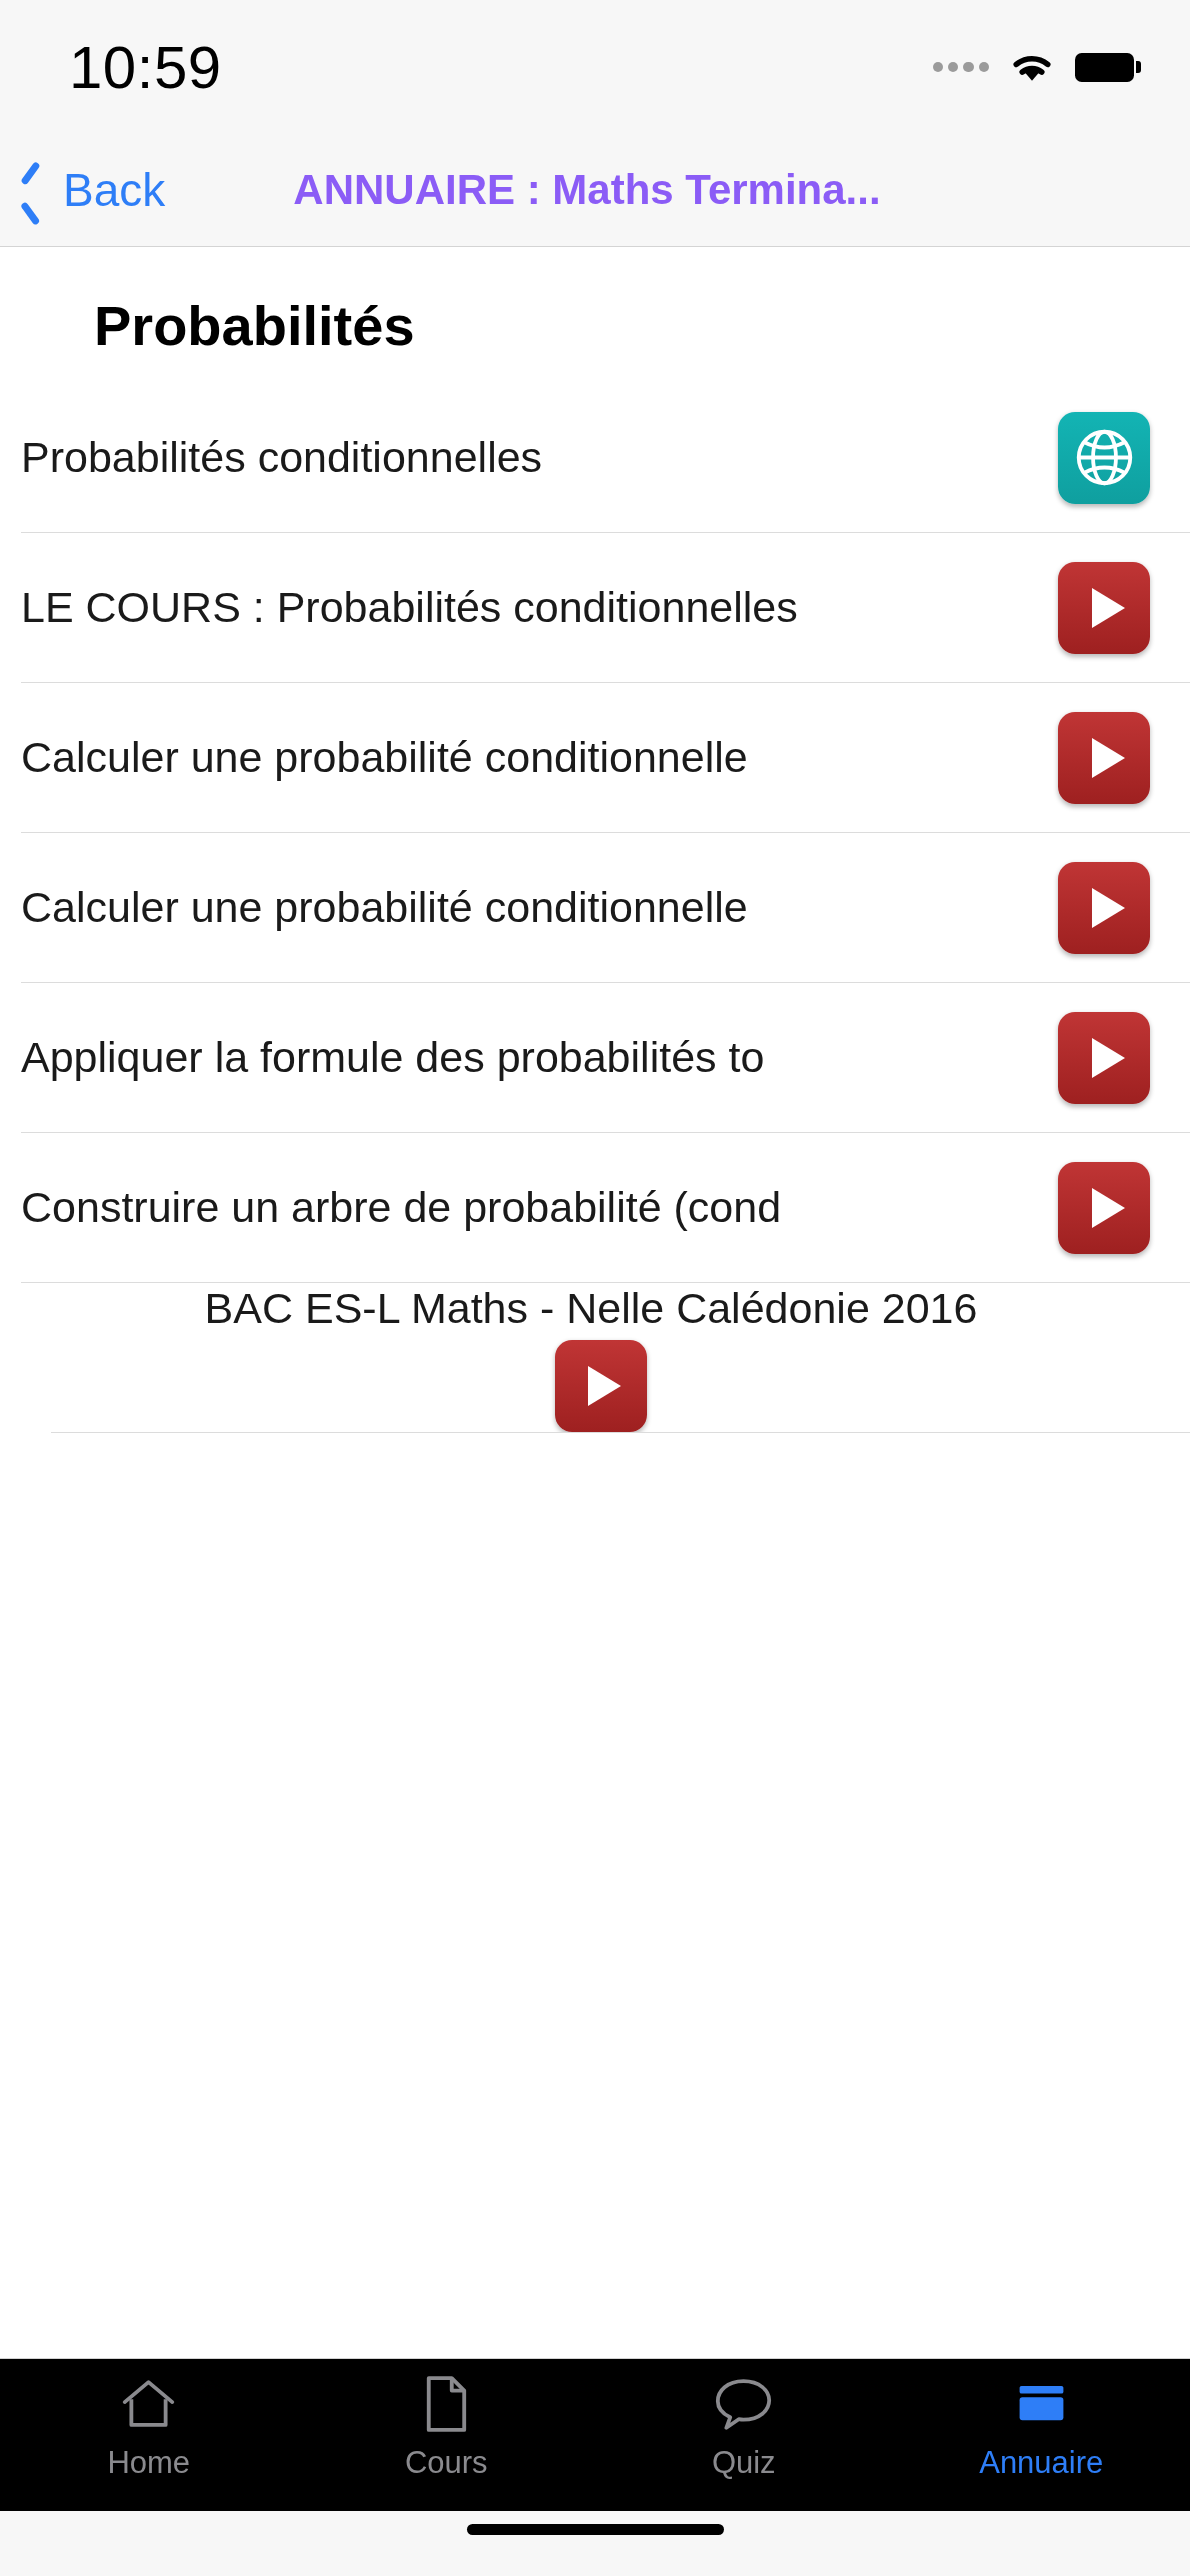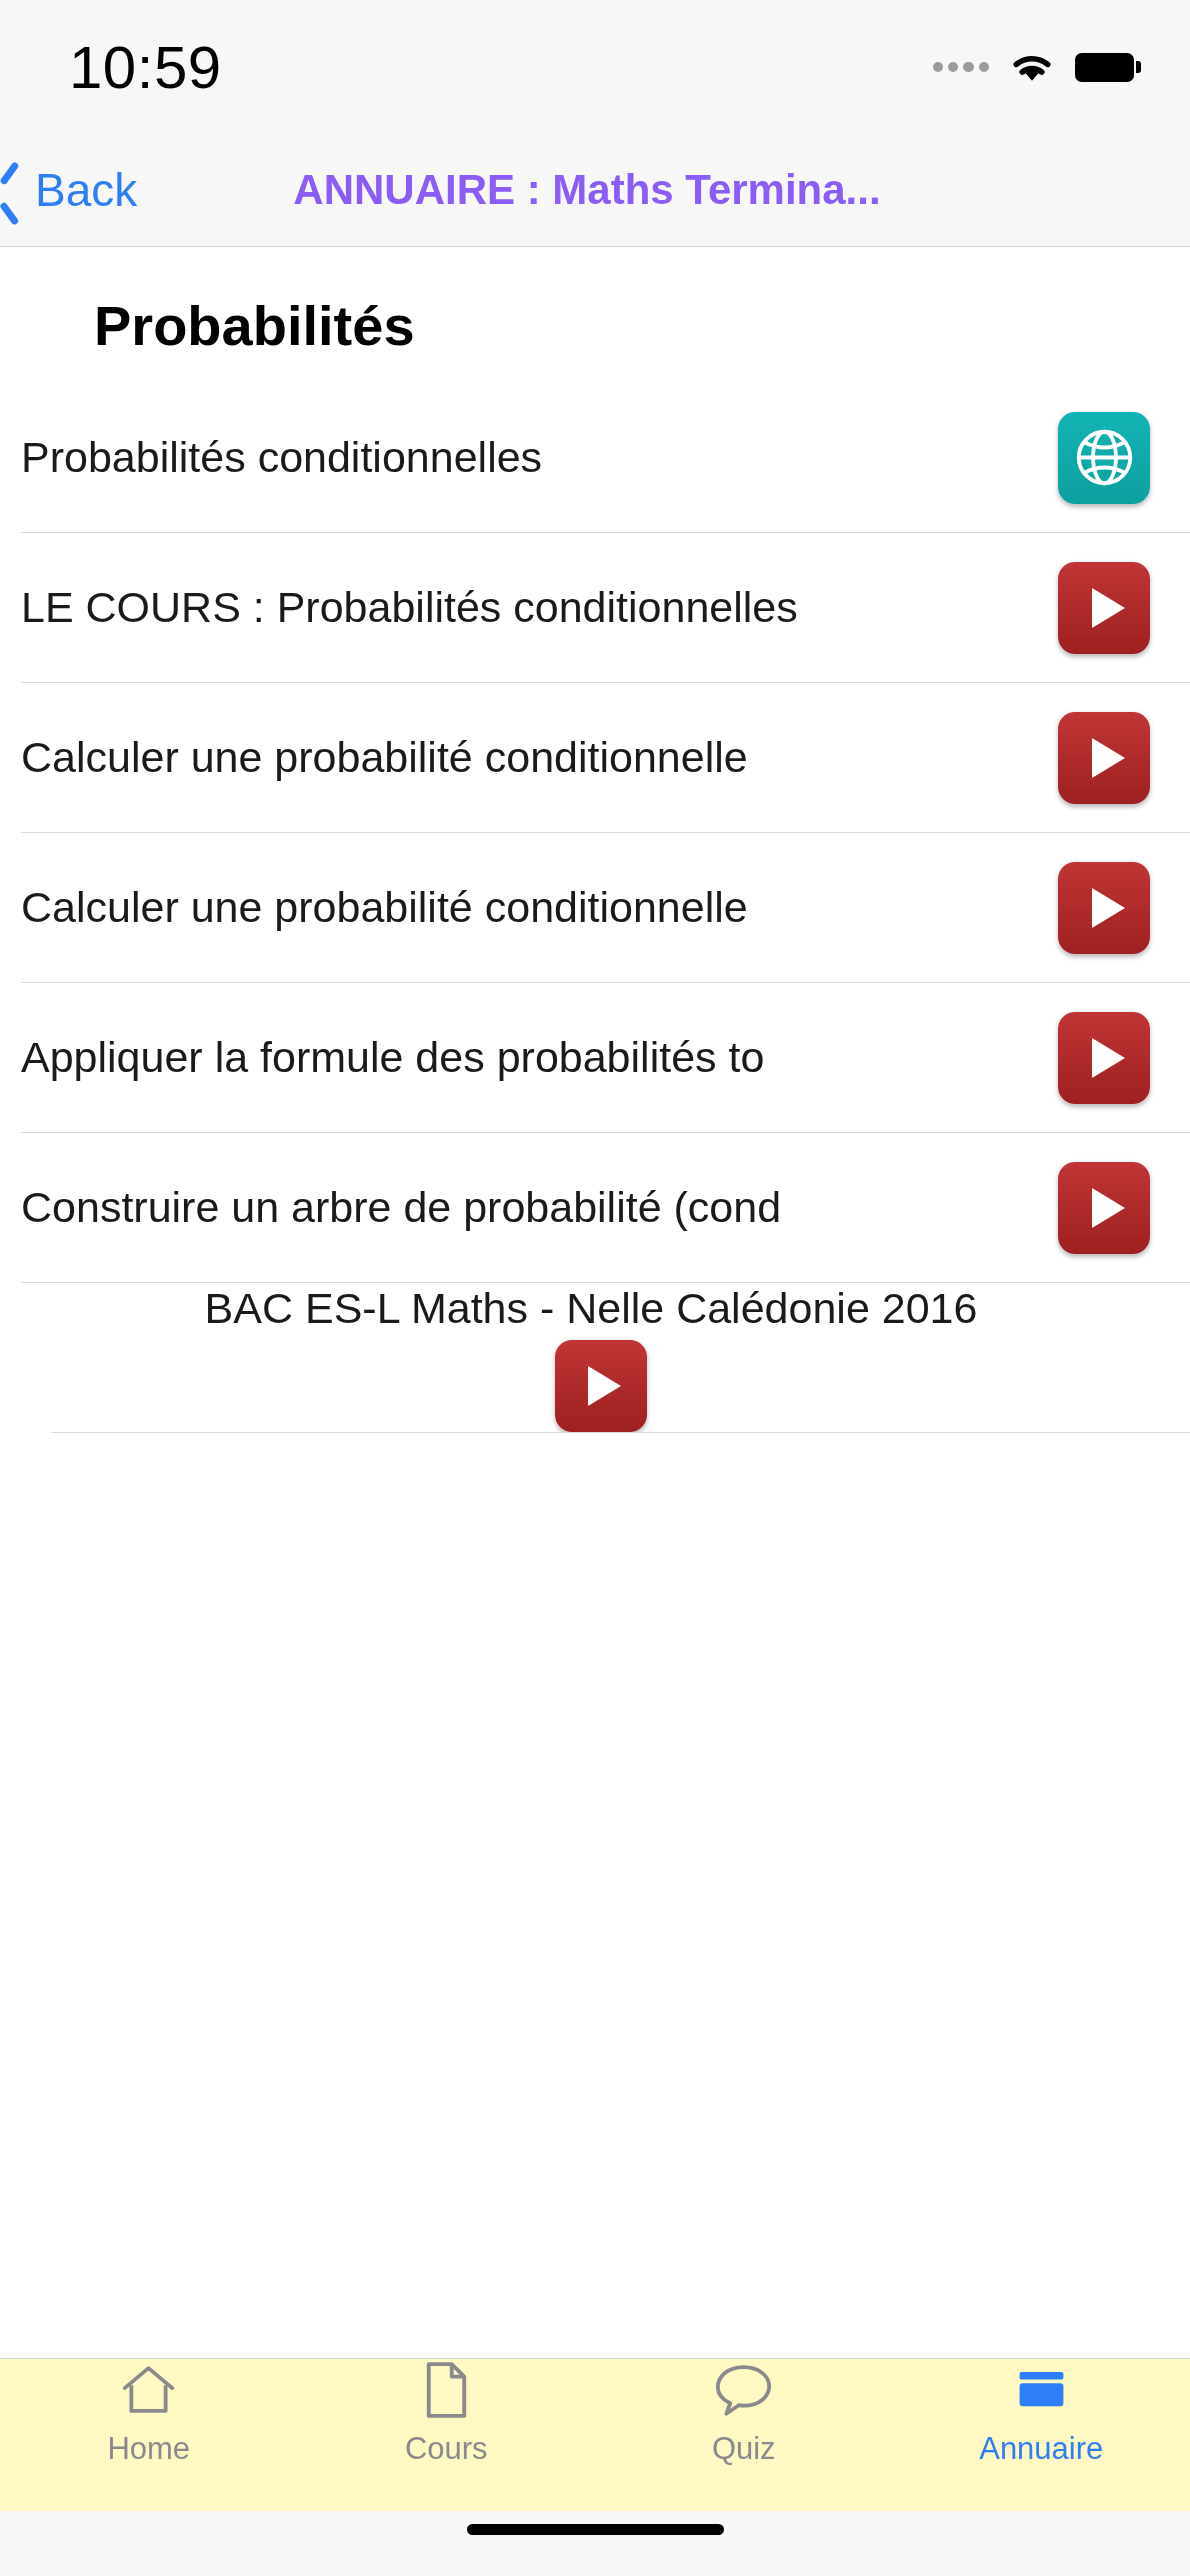--- a/index.html
+++ b/index.html
@@ -83,21 +83,22 @@
     border-bottom: 1px solid #d4d4d4;
     display: flex;
     align-items: center;
     position: relative;
     flex: 0 0 auto;
     box-sizing: border-box;
   }
   .nav-back {
     display: flex;
     align-items: center;
-    gap: 14px;
+    gap: 21px;
+    padding-left: 21px;
     cursor: pointer;
   }
   .chev-left {
     width: 21px;
     height: 38px;
     position: relative;
   }
   .chev-left:before, .chev-left:after {
     content: "";
     position: absolute;
@@ -208,25 +209,25 @@
     border-left: 33px solid #ffffff;
     border-top: 20px solid transparent;
     border-bottom: 20px solid transparent;
     margin-left: 8.6px;
   }
 
   
   .tab-bar {
     flex: 0 0 auto;
     height: 153px;
-    background: #fef9c3;
+    background: #000000;
     border-top: 1px solid #d2d2d2;
     display: flex;
     align-items: flex-start;
-    padding-top: 1px;
+    padding-top: 15px;
     box-sizing: border-box;
   }
   .tab {
     flex: 1 1 0;
     display: flex;
     flex-direction: column;
     align-items: center;
     gap: 11.5px;
     cursor: pointer;
   }

